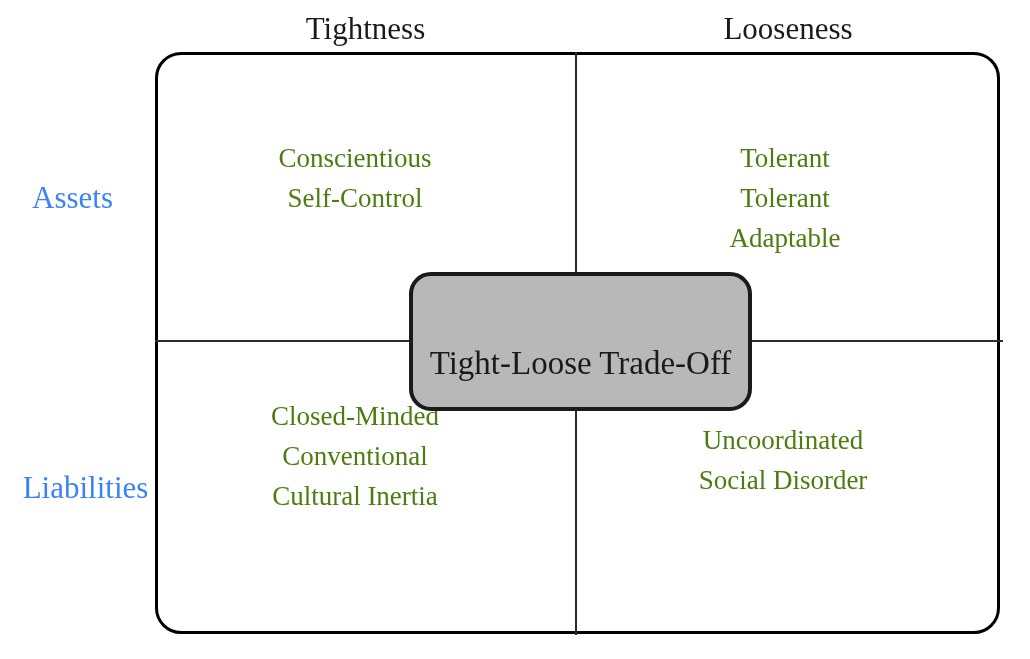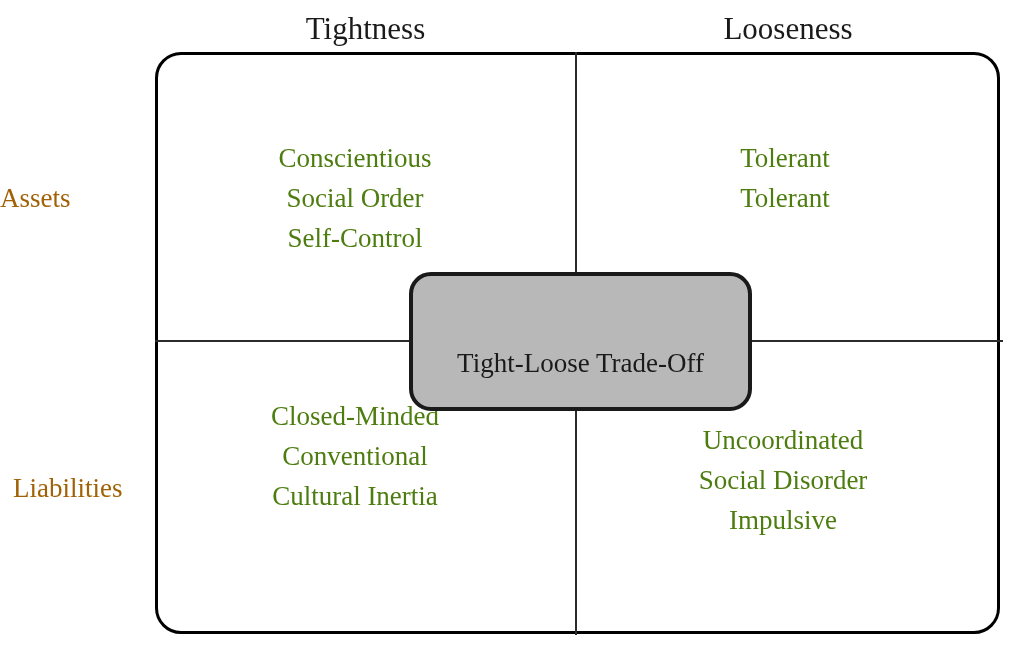--- a/index.html
+++ b/index.html
@@ -30,24 +30,24 @@
     white-space: nowrap;
   }
   #col-header-left  { left: 155px; width: 421px; }
   #col-header-right { left: 576px; width: 424px; }
 
   
   .row-header {
     position: absolute;
     left: 0px;
     width: 145px;
-    text-align: left;
-    font-size: 27px;
+    text-align: center;
+    font-size: 31px;
     line-height: 34px;
-    color: #a16207;
+    color: #3b82f6;
     white-space: nowrap;
   }
   #row-header-top    { top: 181px; }
   #row-header-bottom { top: 471px; margin-left: 13px; }
 
   
   #matrix-frame {
     position: absolute;
     left: 155px;
     top: 52px;
@@ -102,21 +102,21 @@
     height: 139px;
     background: #b8b8b8;
     border: 4px solid #1a1a1a;
     border-radius: 22px;
     box-sizing: border-box;
     display: flex;
     align-items: center;
     justify-content: center;
   }
   #center-node-label {
-    font-size: 27px;
+    font-size: 33px;
     line-height: 34px;
     color: #1a1a1a;
     white-space: nowrap;
     margin-top: 42px;
   }
 </style>
 </head>
 <body>
 
 <div id="figure">
@@ -127,38 +127,37 @@
   <div class="row-header" id="row-header-top">Assets</div>
   <div class="row-header" id="row-header-bottom">Liabilities</div>
 
   <div id="matrix-frame"></div>
 
   <div id="divider-vertical"></div>
   <div id="divider-horizontal"></div>
 
   <div class="quadrant" id="quadrant-top-left">
     <span class="term">Conscientious</span>
-    <span class="term">Social Order</span>
     <span class="term">Self-Control</span>
   </div>
 
   <div class="quadrant" id="quadrant-top-right">
     <span class="term">Tolerant</span>
     <span class="term">Tolerant</span>
+    <span class="term">Adaptable</span>
   </div>
 
   <div class="quadrant" id="quadrant-bottom-left">
     <span class="term">Closed-Minded</span>
     <span class="term">Conventional</span>
     <span class="term">Cultural Inertia</span>
   </div>
 
   <div class="quadrant" id="quadrant-bottom-right">
     <span class="term">Uncoordinated</span>
     <span class="term">Social Disorder</span>
-    <span class="term">Impulsive</span>
   </div>
 
   <div id="center-node">
     <span id="center-node-label">Tight-Loose Trade-Off</span>
   </div>
 
 </div>
 
 </body></html>

